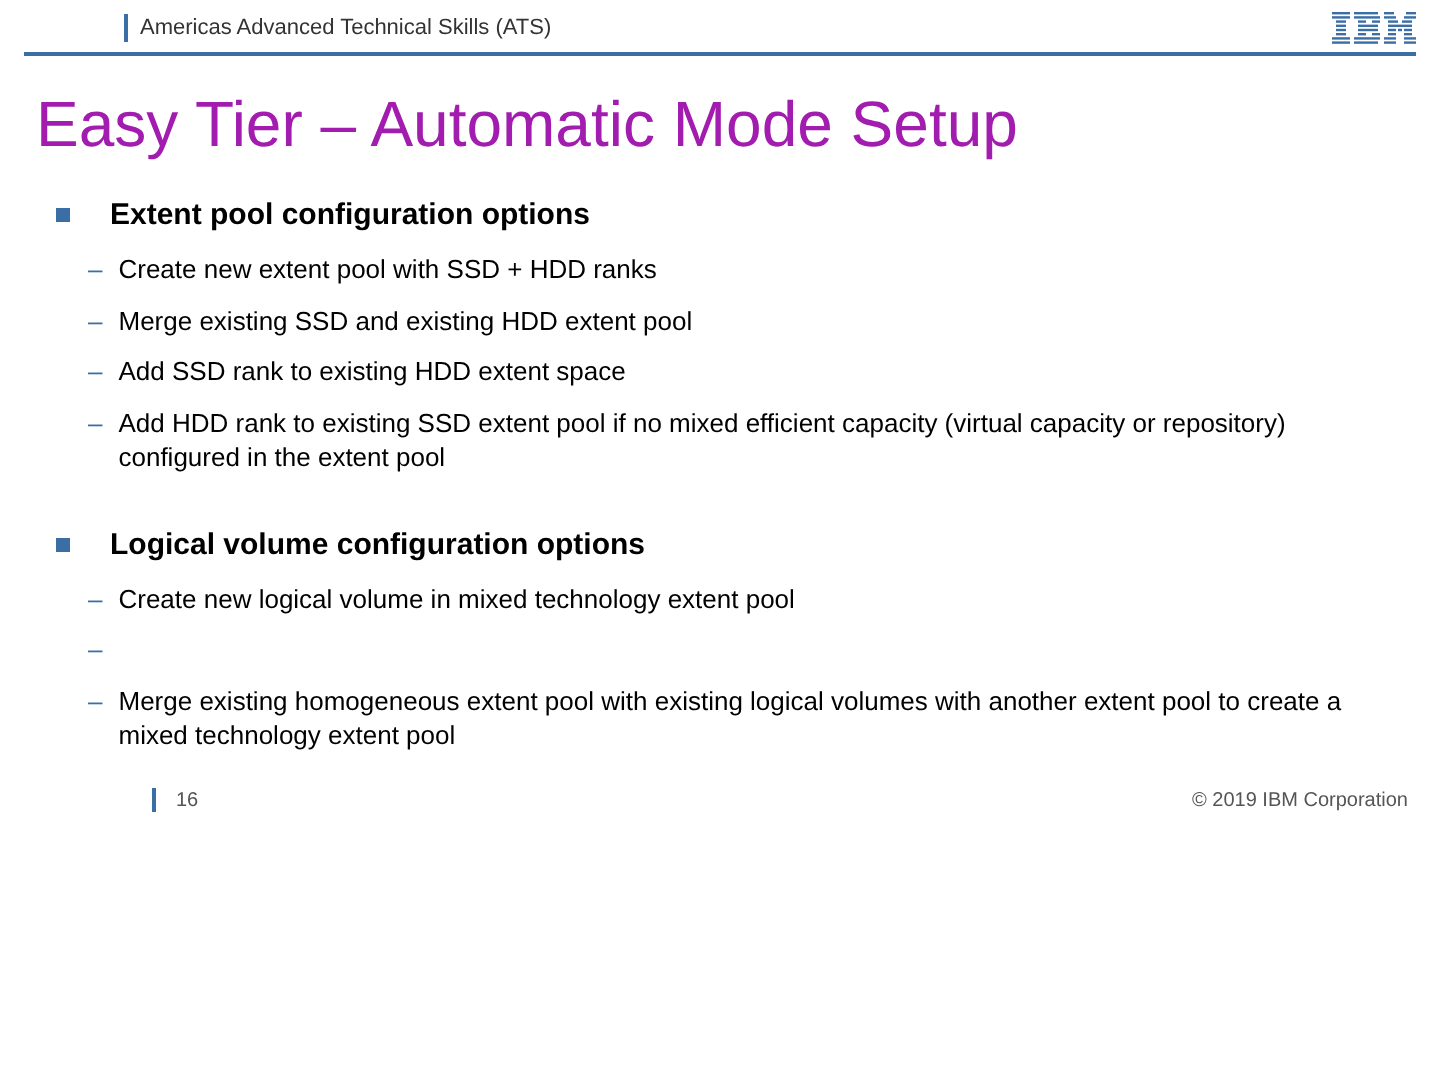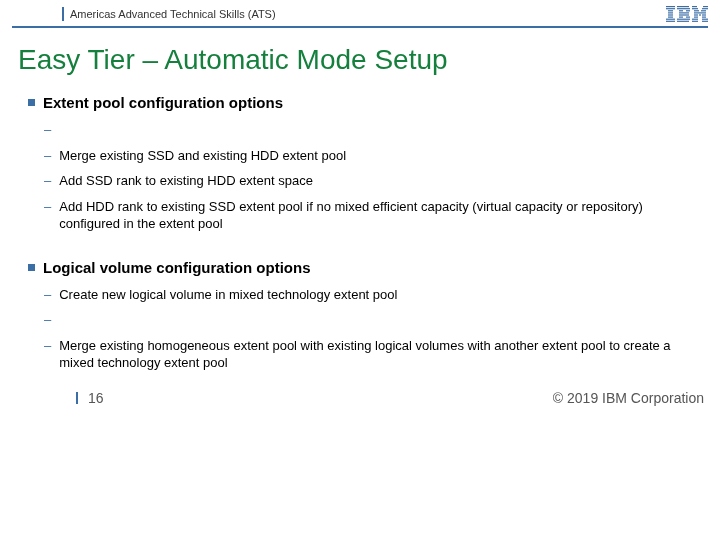--- a/index.html
+++ b/index.html
@@ -3,29 +3,29 @@
 <meta charset="utf-8">
 <style>
   * { margin: 0; padding: 0; box-sizing: border-box; }
   html, body { width: 720px; height: 540px; font-family: Arial, Helvetica, sans-serif; background: #fff; }
   .slide { width: 720px; height: 416px; position: relative; }
   .topbar { display: flex; align-items: center; justify-content: space-between; padding: 6px 12px 4px 12px; }
   .topbar-left { display: flex; align-items: center; gap: 6px; }
   .vrule { width: 2px; height: 14px; background: #3b6ea5; margin-left: 50px; }
   .org { font-size: 11px; color: #333; }
   .hrule { height: 2px; background: #3b6ea5; margin: 0 12px 12px 12px; }
-  .title { font-size: 28px; color: #15803d; font-weight: 400; padding: 4px 18px 18px 18px; }
+  .title { font-size: 32px; color: #a21caf; font-weight: 400; padding: 4px 18px 18px 18px; }
   .content { padding: 0 28px 0 28px; font-size: 13px; color: #000; }
   .section { margin-bottom: 26px; }
-  .sec-head { display: flex; align-items: flex-start; gap: 8px; margin-bottom: 10px; }
+  .sec-head { display: flex; align-items: flex-start; gap: 20px; margin-bottom: 10px; }
   .sq { width: 7px; height: 7px; background: #3b6ea5; margin-top: 5px; flex-shrink: 0; }
   .sec-title { font-weight: bold; font-size: 15px; }
   .item { display: flex; align-items: flex-start; gap: 8px; margin: 0 0 8px 16px; line-height: 1.35; }
   .dash { color: #3b6ea5; flex-shrink: 0; }
-  .footer { position: absolute; bottom: 10px; left: 0; right: 0; display: flex; align-items: center; justify-content: space-between; padding: 0 16px; font-size: 14px; color: #555; }
+  .footer { position: absolute; bottom: 10px; left: 0; right: 0; display: flex; align-items: center; justify-content: space-between; padding: 0 16px; font-size: 10px; color: #555; }
   .foot-left { display: flex; align-items: center; gap: 10px; margin-left: 60px; }
   .foot-v { width: 2px; height: 12px; background: #3b6ea5; }
   .ibm-logo svg { display: block; }
 </style>
 </head>
 <body>
 <div class="slide">
 
 <div class="topbar">
   <div class="topbar-left">
@@ -78,20 +78,21 @@
 <div class="title">Easy Tier – Automatic Mode Setup</div>
 
 <div class="content">
   <div class="section">
     <div class="sec-head">
       <span class="sq"></span>
       <span class="sec-title">Extent pool configuration options</span>
     </div>
     <div class="item">
           <span class="dash">–</span>
+          <span>Create new extent pool with SSD + HDD ranks</span>
         </div>
     <div class="item">
           <span class="dash">–</span>
           <span>Merge existing SSD and existing HDD extent pool</span>
         </div>
     <div class="item">
           <span class="dash">–</span>
           <span>Add SSD rank to existing HDD extent space</span>
         </div>
     <div class="item">

